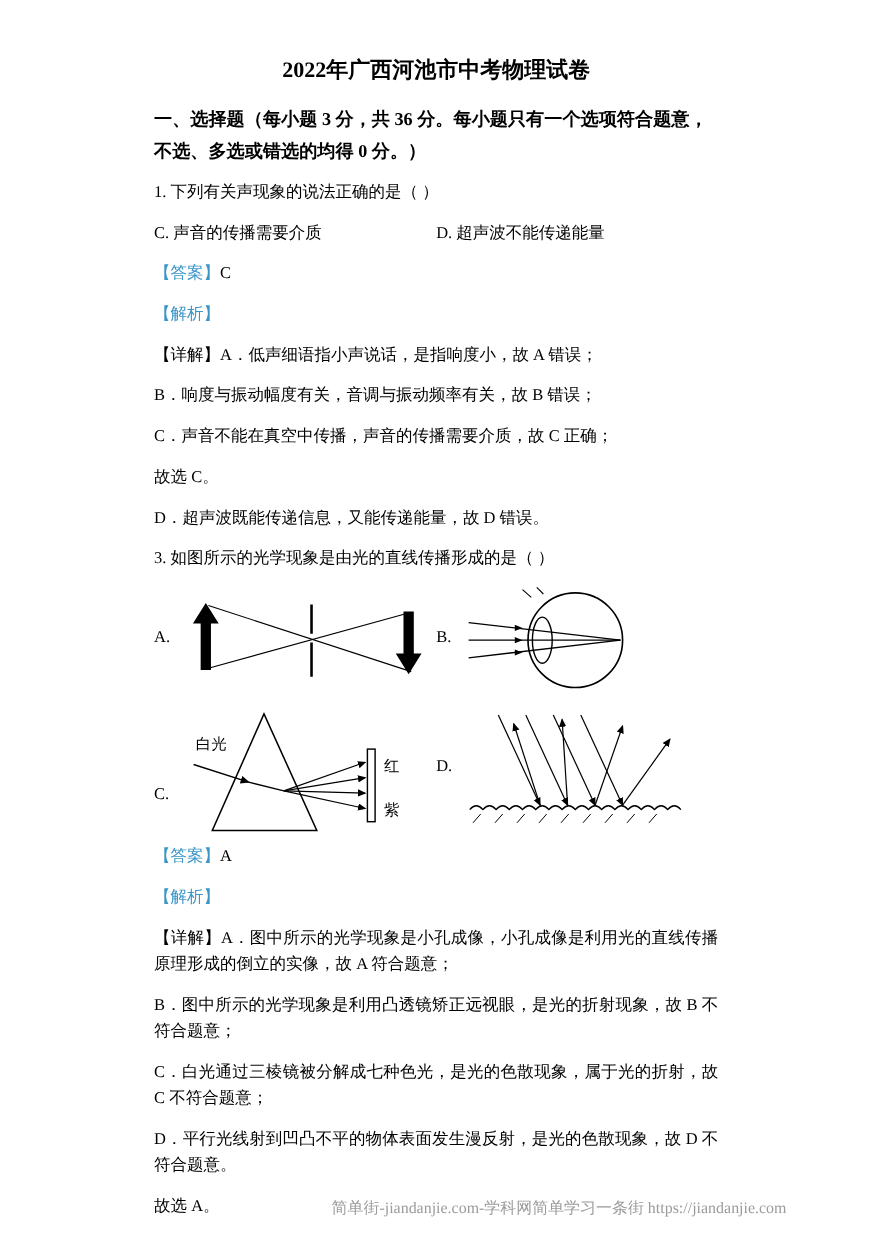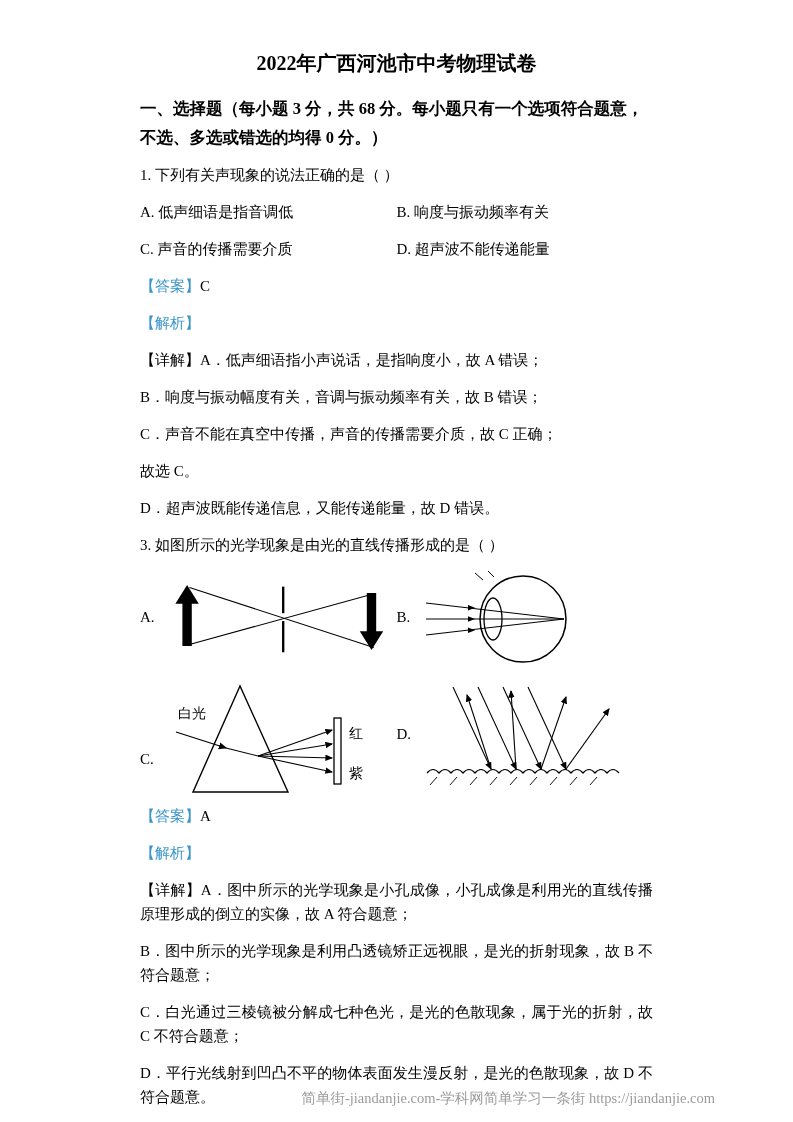--- a/index.html
+++ b/index.html
@@ -62,27 +62,23 @@
     font-size: 14.5px;
   }
 </style>
 </head>
 <body>
 
 <div class="page">
 
   <div class="title">2022年广西河池市中考物理试卷</div>
 
-  <div class="section-head">一、选择题（每小题 3 分，共 68 分。每小题只有一个选项符合题意，不选、多选或错选的均得 0 分。）</div>
+  <div class="section-head">一、选择题（每小题 3 分，共 36 分。每小题只有一个选项符合题意，不选、多选或错选的均得 0 分。）</div>
 
   <div class="ln">1. 下列有关声现象的说法正确的是（       ）</div>
-  <div class="opts2">
-    <span>A. 低声细语是指音调低</span>
-    <span>B. 响度与振动频率有关</span>
-  </div>
   <div class="opts2">
     <span>C. 声音的传播需要介质</span>
     <span>D. 超声波不能传递能量</span>
   </div>
   <div class="ans-line">
     <span class="blue">【答案】</span><span>C</span>
   </div>
   <div class="ans-line">
     <span class="blue">【解析】</span>
   </div>

